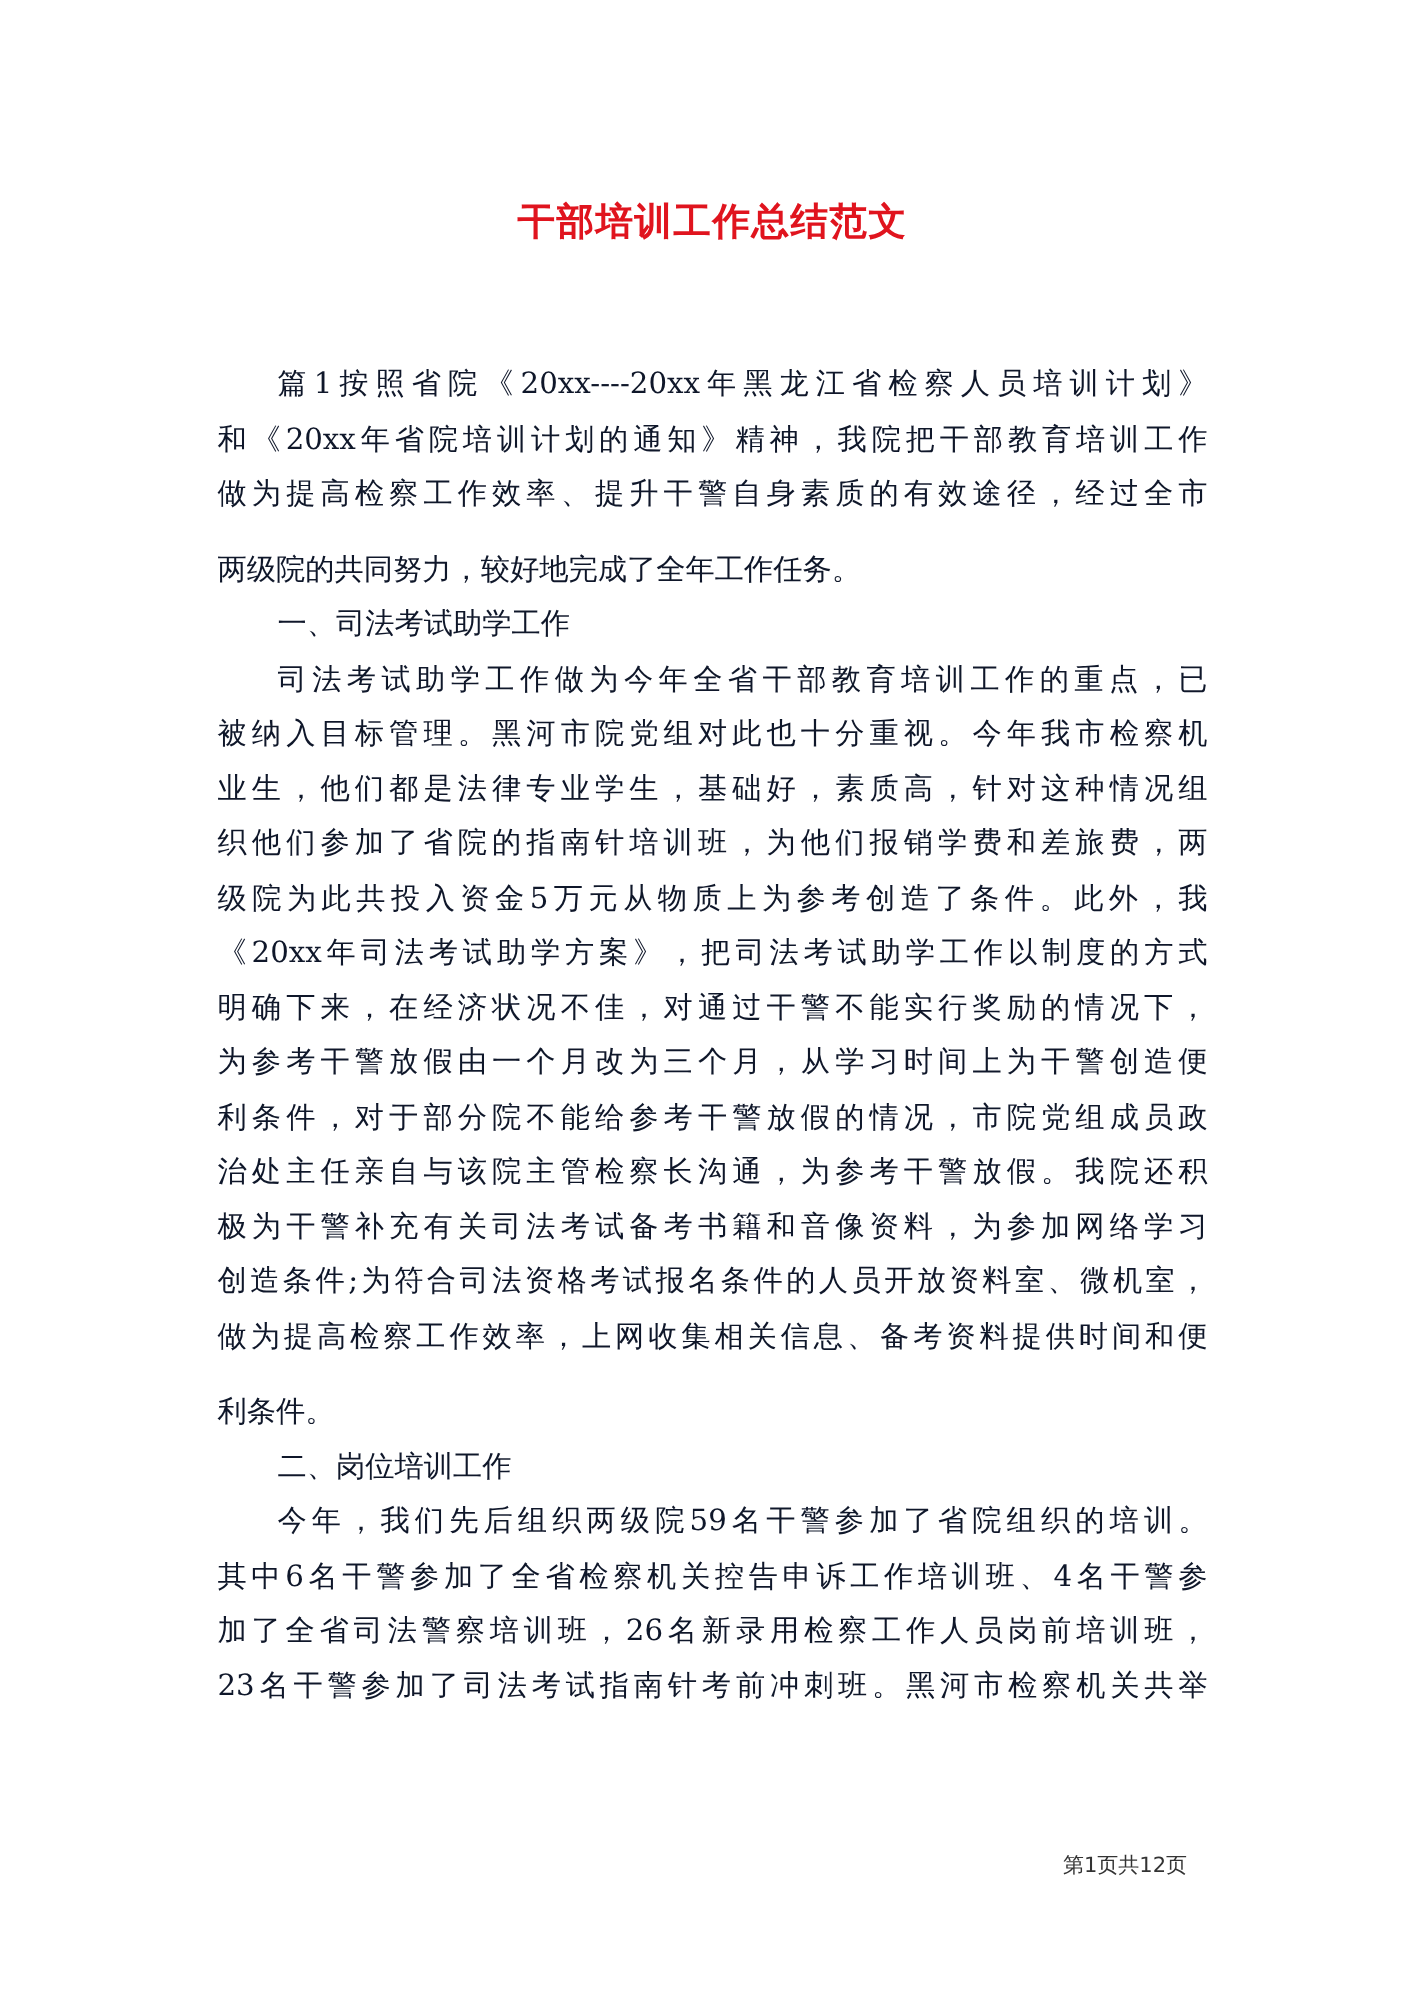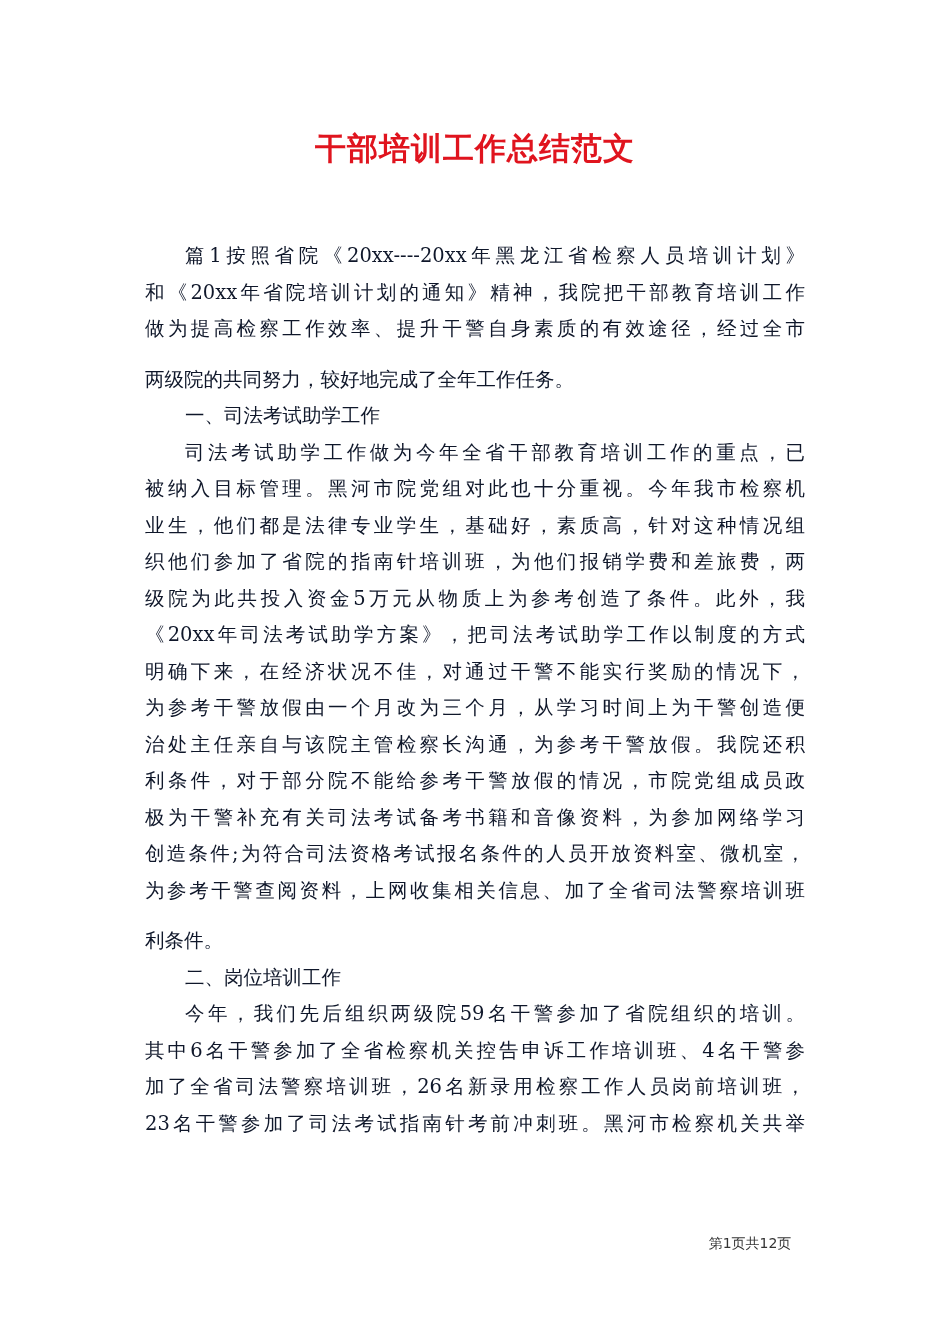--- a/index.html
+++ b/index.html
@@ -1,21 +1,21 @@
 <!DOCTYPE html>
 <html><head>
 <meta charset="utf-8">
 <style>
   html, body { margin: 0; padding: 0; background: #ffffff; }
   body { width: 950px; height: 1344px; position: relative; overflow: hidden; }
   .page { position: absolute; left: 0; top: 0; width: 950px; height: 1344px; background: #ffffff; }
   .title {
     position: absolute; left: 0; top: 132px; width: 950px; text-align: center;
     color: #e0141e; font-family: Liberation Serif, serif;
-    font-size: 31px; font-weight: bold; letter-spacing: 1px; line-height: 34px;
+    font-size: 25px; font-weight: bold; letter-spacing: 1px; line-height: 34px;
   }
   .body {
     position: absolute; left: 145px; top: 238px; width: 660px;
     font-family: "DejaVu Serif", "Liberation Serif", serif;
     font-size: 19.5px; color: #0f172a;
   }
   .line { height: 36.5px; line-height: 36.5px; white-space: nowrap; overflow: visible; text-align: justify; text-align-last: justify; }
   .line.last { text-align-last: left; margin-top: 14px; }
   .line.indent { padding-left: 40px; }
   .line.heading { padding-left: 40px; text-align-last: left; }
@@ -40,25 +40,25 @@
     <div class="line heading">一、司法考试助学工作</div>
 
     <div class="line indent">司法考试助学工作做为今年全省干部教育培训工作的重点，已</div>
     <div class="line">被纳入目标管理。黑河市院党组对此也十分重视。今年我市检察机</div>
     <div class="line">业生，他们都是法律专业学生，基础好，素质高，针对这种情况组</div>
     <div class="line">织他们参加了省院的指南针培训班，为他们报销学费和差旅费，两</div>
     <div class="line">级院为此共投入资金5万元从物质上为参考创造了条件。此外，我</div>
     <div class="line">《20xx年司法考试助学方案》，把司法考试助学工作以制度的方式</div>
     <div class="line">明确下来，在经济状况不佳，对通过干警不能实行奖励的情况下，</div>
     <div class="line">为参考干警放假由一个月改为三个月，从学习时间上为干警创造便</div>
+    <div class="line">利条件，对于部分院不能给参考干警放假的情况，市院党组成员政</div>
     <div class="line">治处主任亲自与该院主管检察长沟通，为参考干警放假。我院还积</div>
-    <div class="line">利条件，对于部分院不能给参考干警放假的情况，市院党组成员政</div>
     <div class="line">极为干警补充有关司法考试备考书籍和音像资料，为参加网络学习</div>
     <div class="line">创造条件;为符合司法资格考试报名条件的人员开放资料室、微机室，</div>
-    <div class="line">为参考干警查阅资料，上网收集相关信息、加了全省司法警察培训班</div>
+    <div class="line">做为提高检察工作效率，上网收集相关信息、备考资料提供时间和便</div>
     <div class="line last">利条件。</div>
 
     <div class="line heading">二、岗位培训工作</div>
 
     <div class="line indent">今年，我们先后组织两级院59名干警参加了省院组织的培训。</div>
     <div class="line">其中6名干警参加了全省检察机关控告申诉工作培训班、4名干警参</div>
     <div class="line">加了全省司法警察培训班，26名新录用检察工作人员岗前培训班，</div>
     <div class="line">23名干警参加了司法考试指南针考前冲刺班。黑河市检察机关共举</div>
   </div>
 

